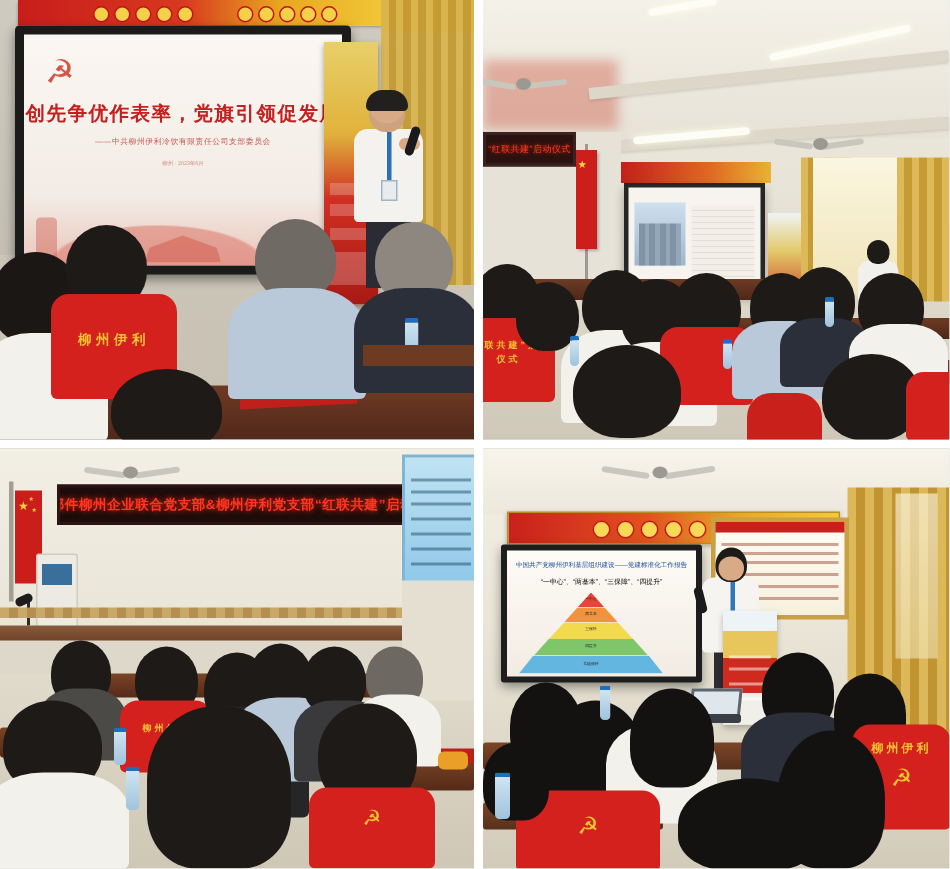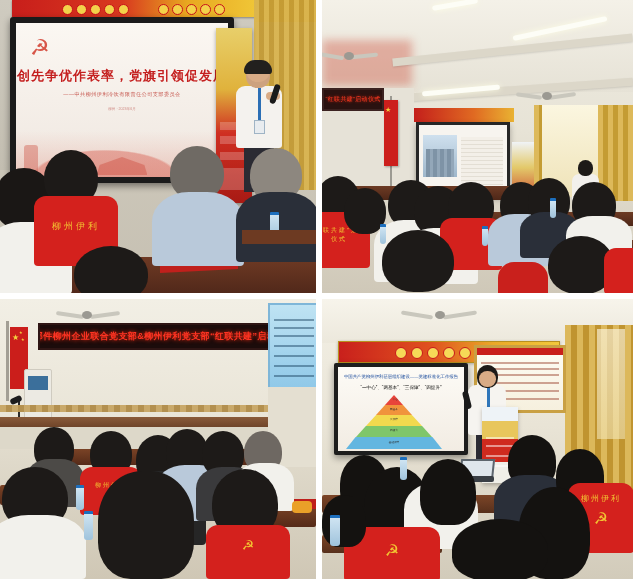--- a/index.html
+++ b/index.html
@@ -182,21 +182,21 @@
   .br-curtain{position:absolute;right:0;top:26px;width:68px;height:170px;
      background:repeating-linear-gradient(90deg,#dcb85b 0 6px,#c09430 6px 12px);}
   .br-window{position:absolute;right:8px;top:30px;width:28px;height:110px;background:linear-gradient(#fffced,#f3e6b6);opacity:.6;}
   .br-laptop{position:absolute;left:136px;top:160px;width:36px;height:26px;}
   .br-laptop .lid{position:absolute;left:2px;top:0;width:30px;height:18px;background:#dfe6ec;border:2px solid #5d656d;transform:skewX(-6deg);}
   .br-laptop .base{position:absolute;left:0;top:17px;width:36px;height:6px;background:#3a3f45;border-radius:2px;}
   .br-deskrow{position:absolute;background:linear-gradient(#7c4527,#57301c);border-radius:2px;}
 
   
   .vest{position:absolute;background:#d4211d;border-radius:12px 12px 4px 4px;}
-  .vest .txt{position:absolute;left:0;right:0;text-align:center;color:#f2c432;font-weight:normal;}
+  .vest .txt{position:absolute;left:0;right:0;text-align:center;color:#f2c432;font-weight:bold;}
   .vest .emblem{position:absolute;left:50%;transform:translateX(-50%);color:#f2c432;}
   .whiteshirt{position:absolute;background:#f2f1ec;border-radius:40% 40% 4px 4px;}
   .blueshirt{position:absolute;background:#b9c9da;border-radius:40% 40% 4px 4px;}
   .darkshirt{position:absolute;background:#2a2f39;border-radius:40% 40% 4px 4px;}
   .hairblk{position:absolute;background:#141210;border-radius:50% 50% 38% 38%;}
 </style>
 </head>
 <body>
 
 <div class="collage">

